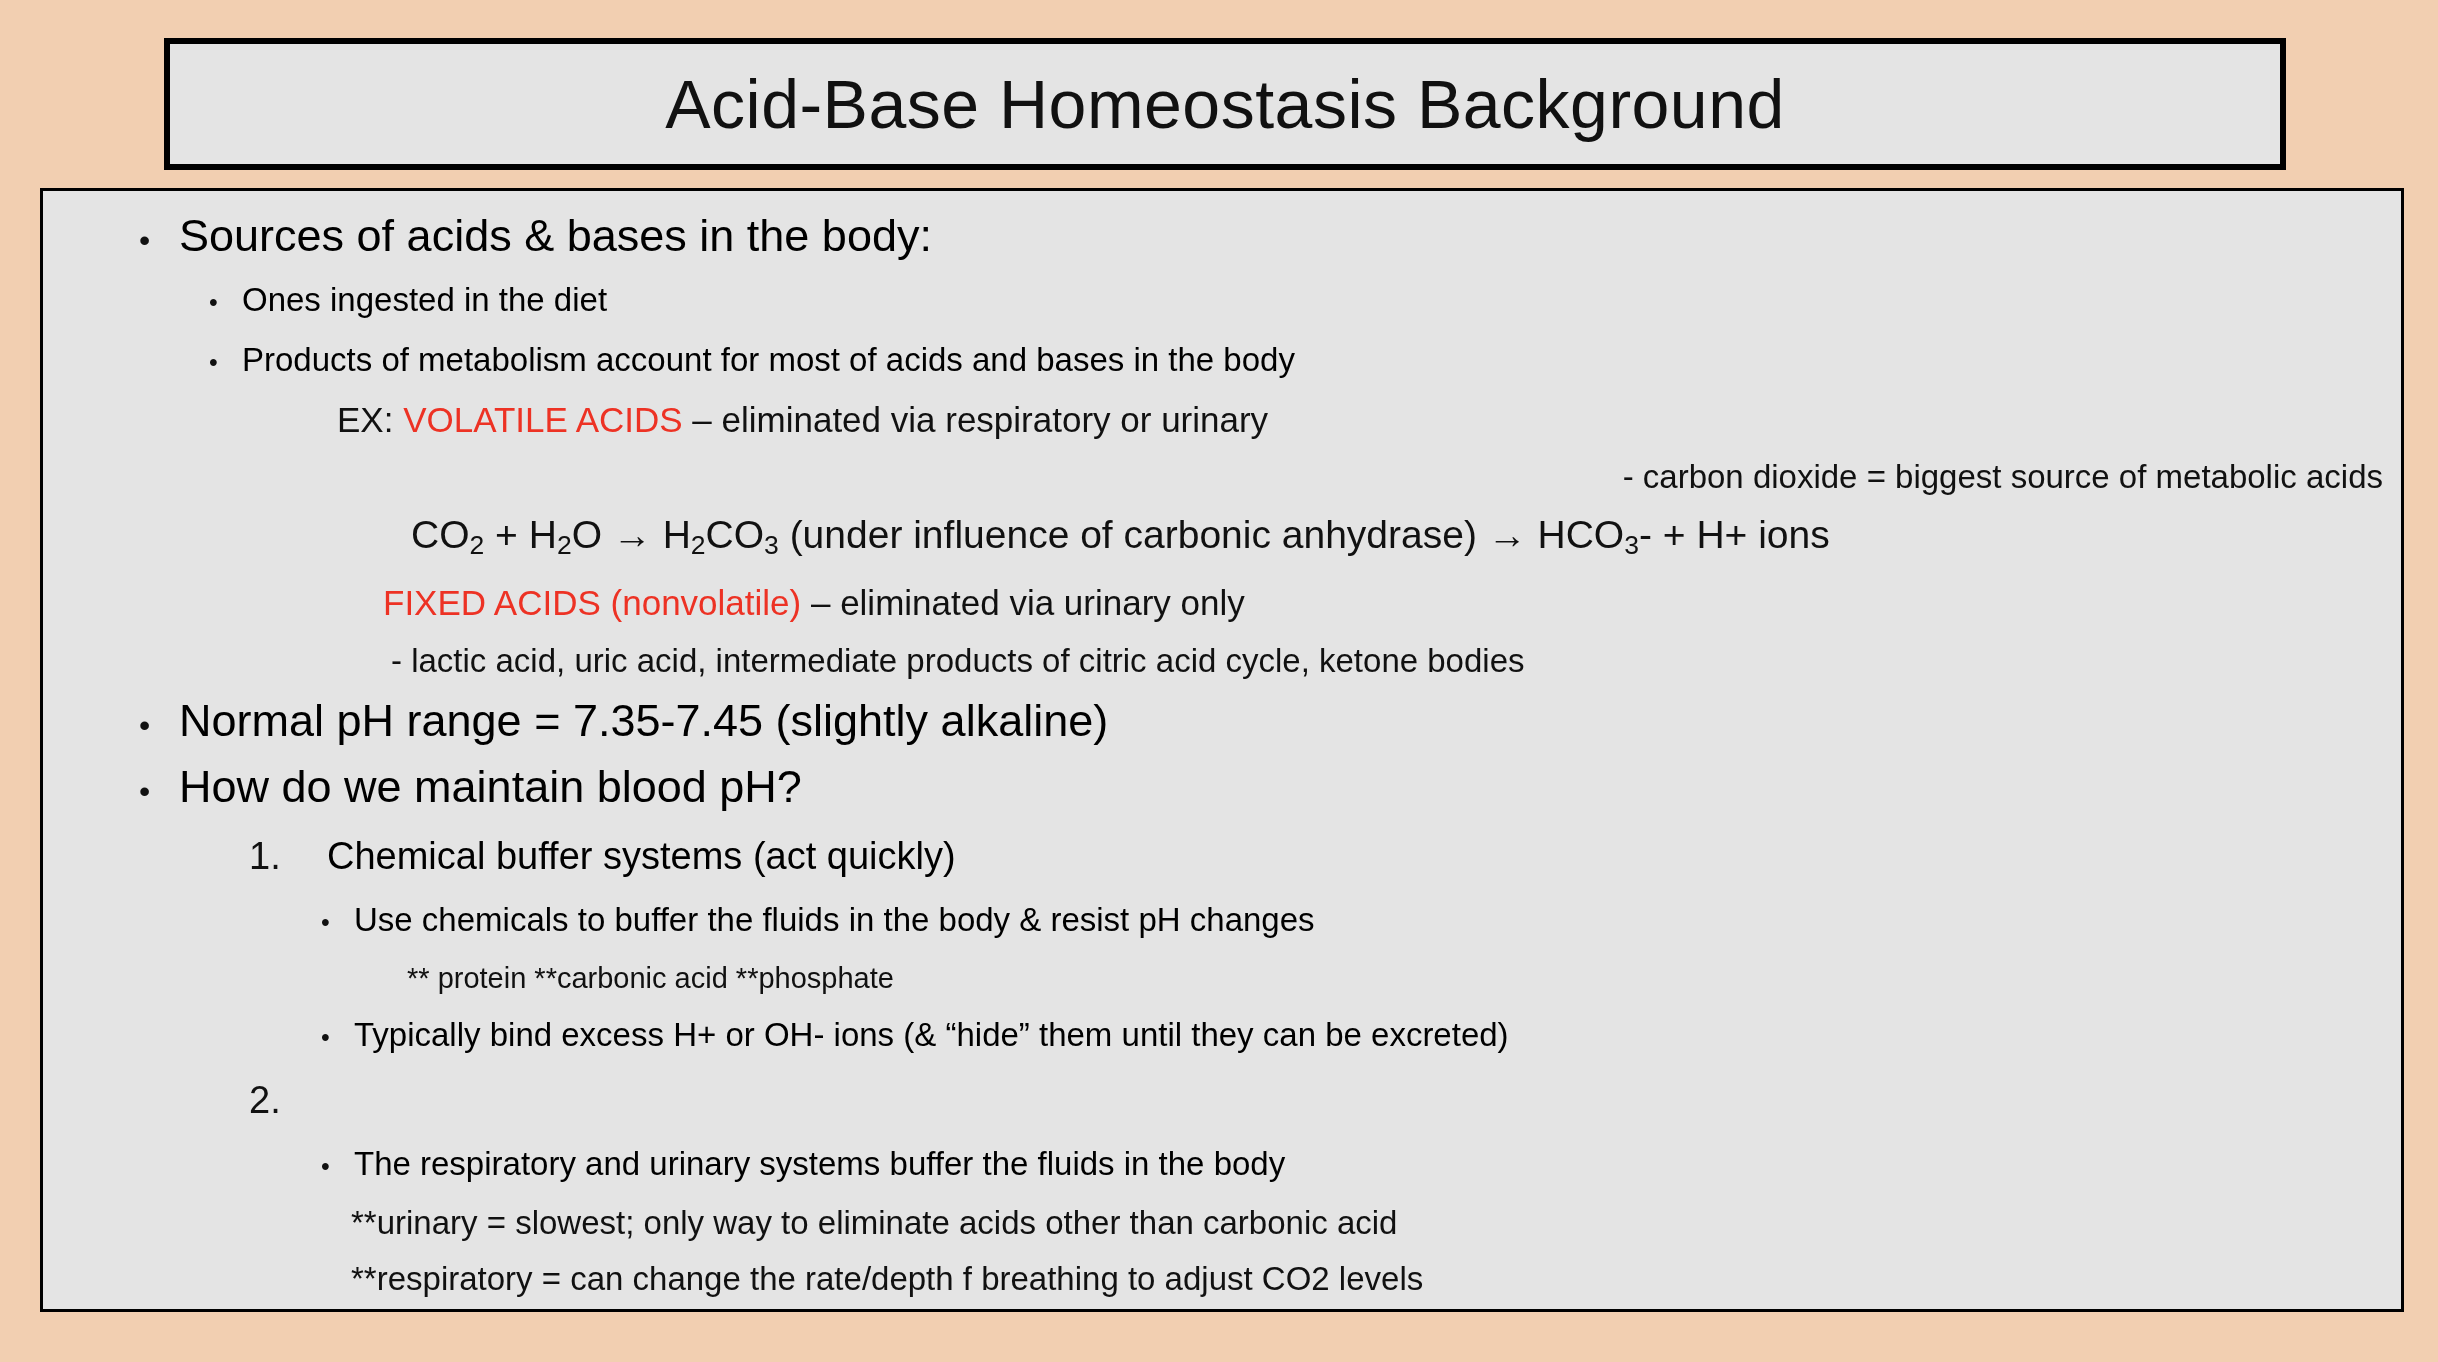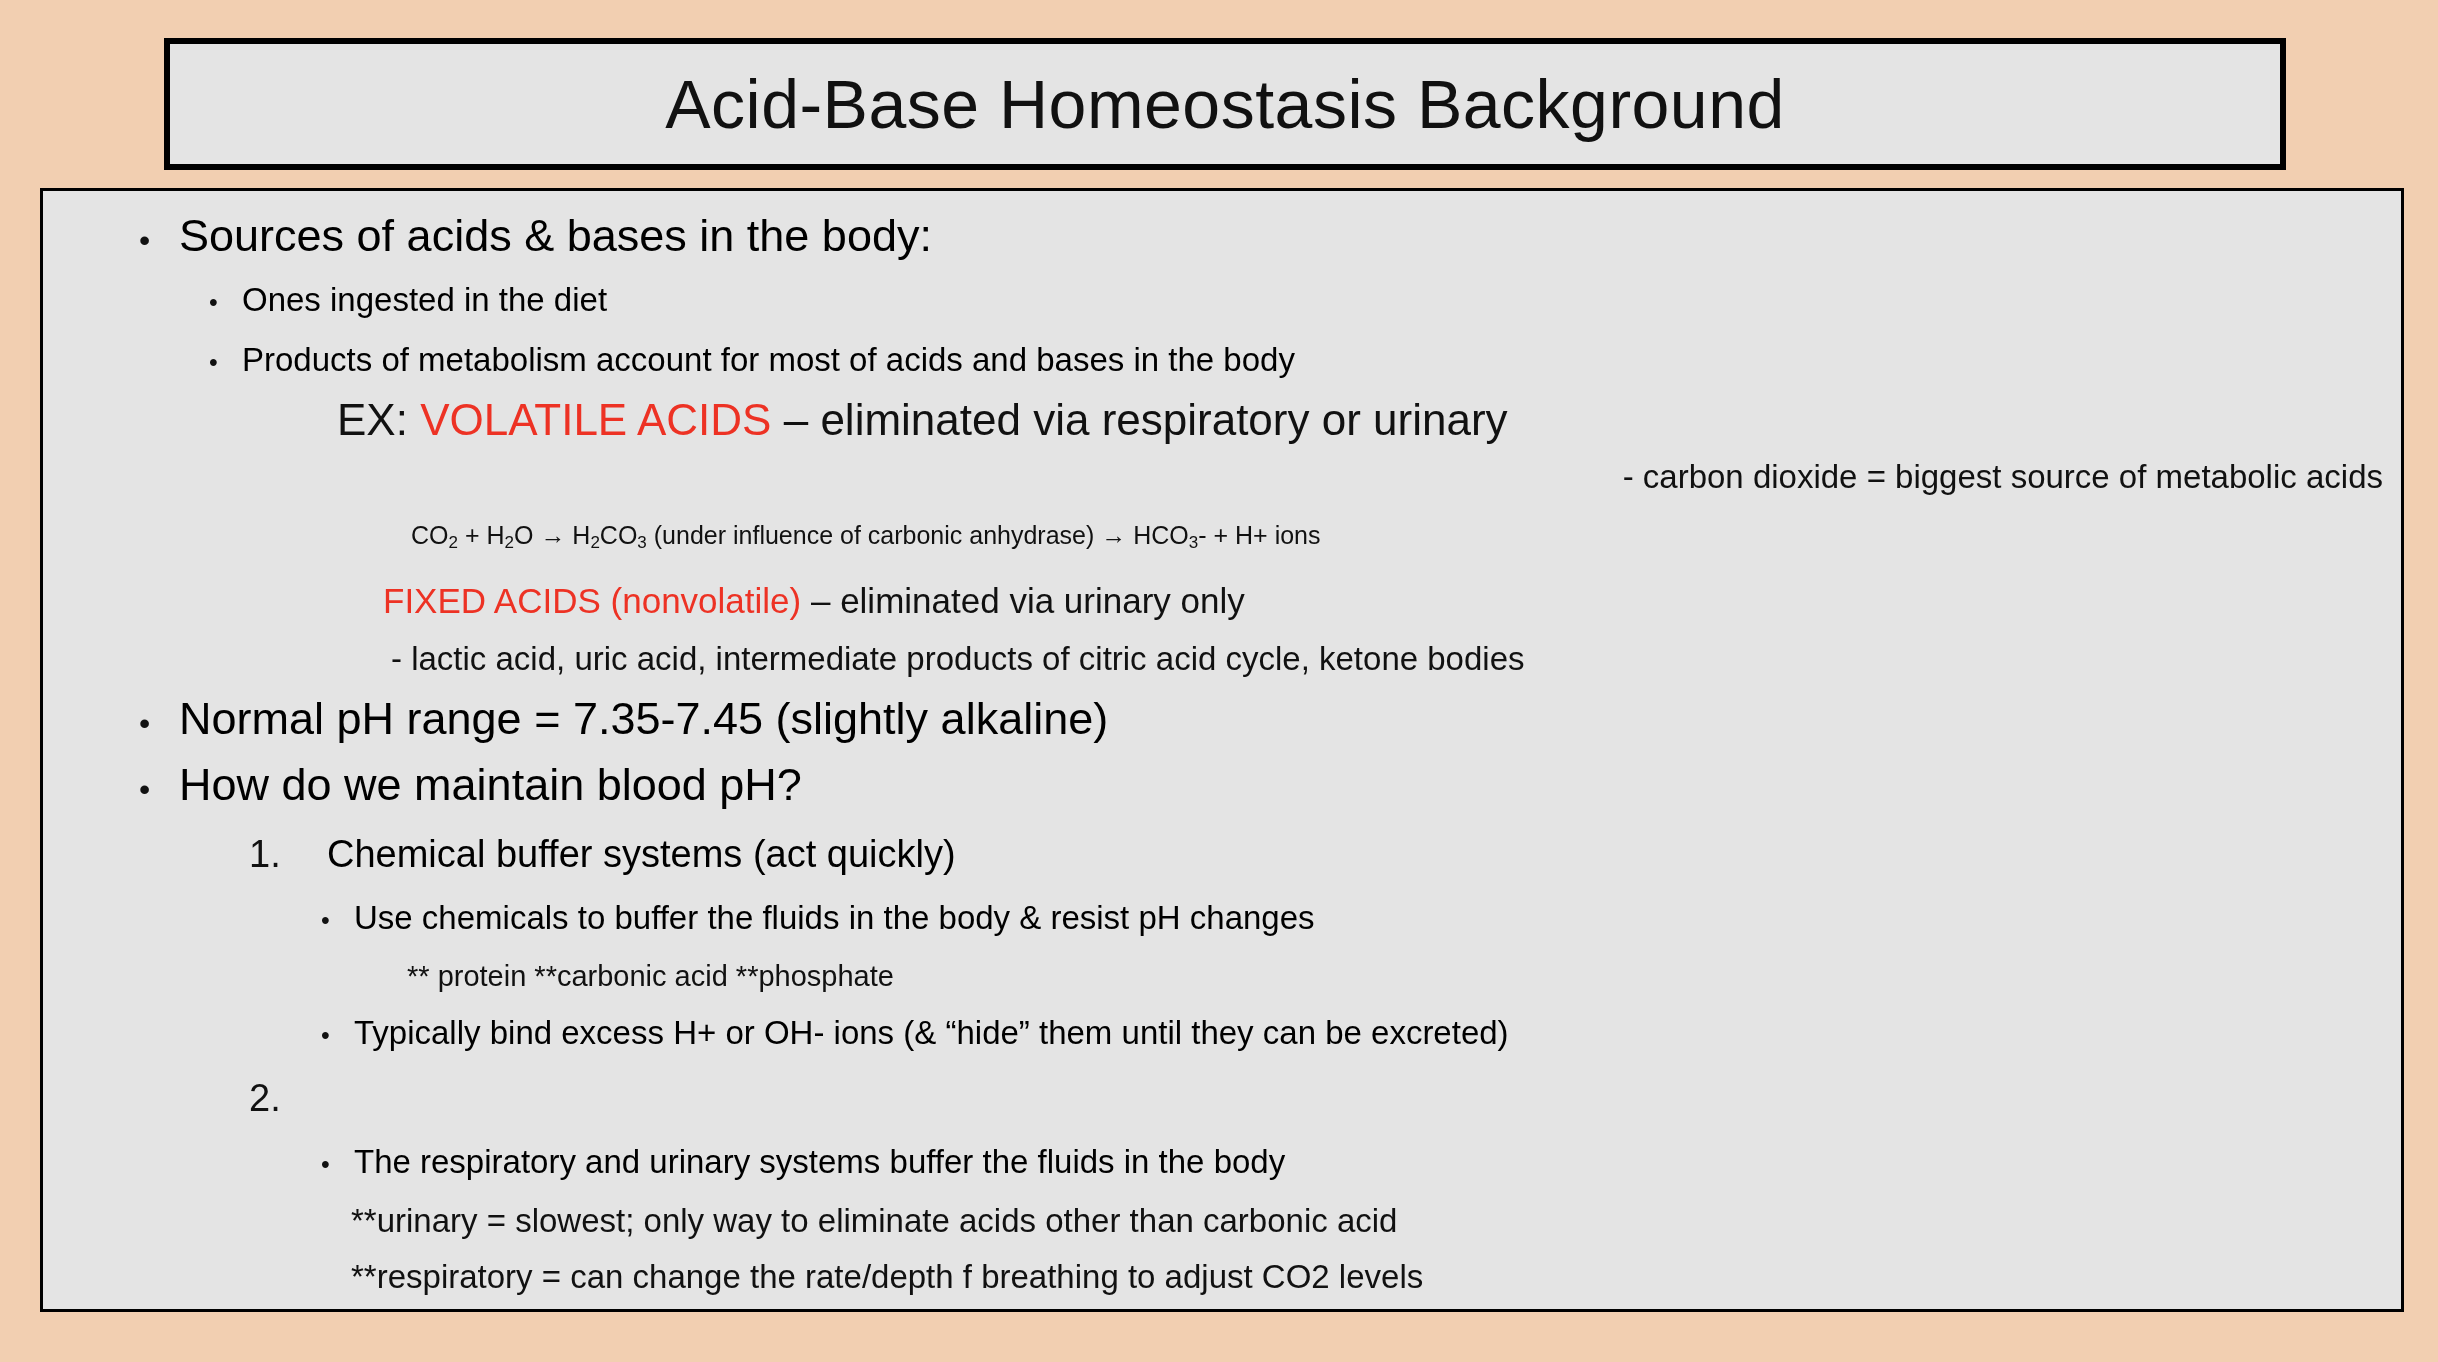--- a/index.html
+++ b/index.html
@@ -53,23 +53,23 @@
 
   
   .l1 { font-size:45px; line-height:62px; margin-left:78px; }
   .l1 .mk { width:40px; font-size:32px; }
 
   
   .l2 { font-size:33px; line-height:57px; margin-left:148px; }
   .l2 .mk { width:33px; font-size:25px; }
 
   
-  .t-ex      { font-size:44px; line-height:57px; margin-left:276px; }
+  .t-ex      { font-size:35px; line-height:57px; margin-left:276px; }
   .t-dash1   { font-size:33px; line-height:58px; margin-left:330px;text-align:right; }
-  .t-eq      { font-size:25px; line-height:58px; margin-left:350px; }
+  .t-eq      { font-size:39px; line-height:58px; margin-left:350px; }
   .t-fixed   { font-size:35px; line-height:58px; margin-left:322px; }
   .t-dash2   { font-size:33px; line-height:58px; margin-left:330px; }
 
   
   .num { display:flex; align-items:baseline; white-space:nowrap;
          font-size:38px; line-height:69px; margin-left:188px; }
   .num .mk { width:78px; font-size:38px; }
 
   
   .nsub { display:flex; align-items:baseline; white-space:nowrap;

